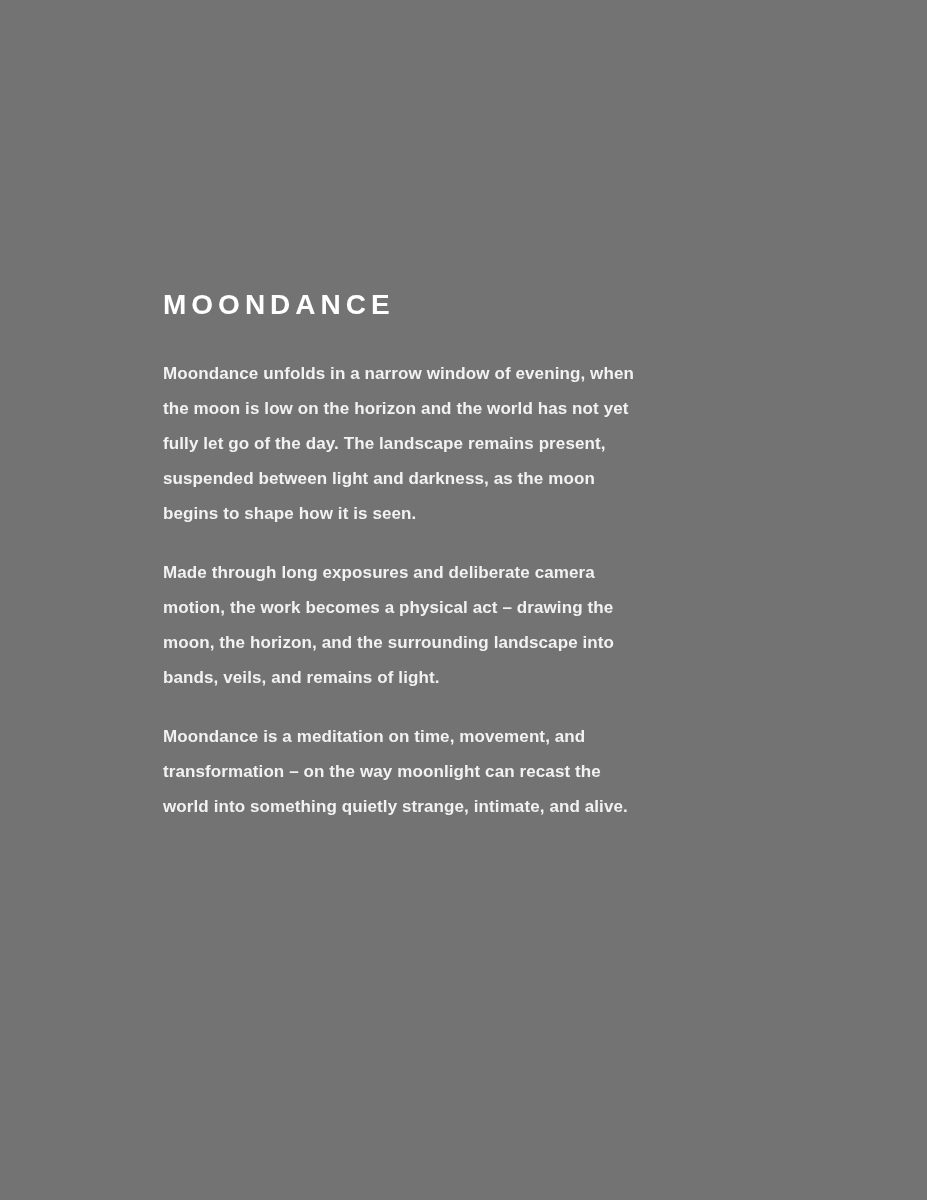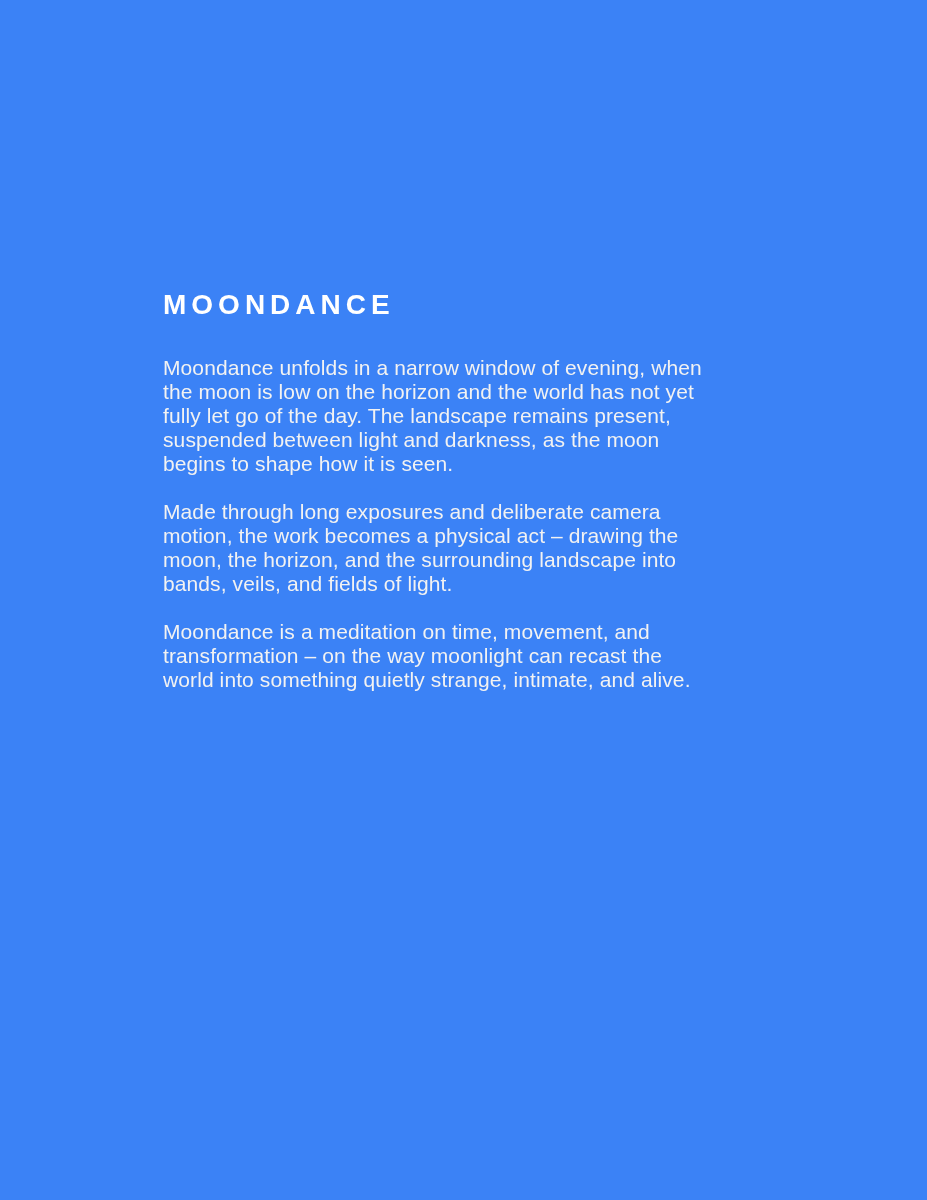--- a/index.html
+++ b/index.html
@@ -10,41 +10,41 @@
     width: 927px;
     height: 1200px;
     background: #040404;
     overflow: hidden;
     font-family: "Liberation Sans", sans-serif;
   }
   .page {
     position: relative;
     width: 927px;
     height: 1200px;
-    background: #3b82f6;
+    background: #737373;
   }
   .text-block {
     position: absolute;
     left: 163px;
     top: 291px;
     width: 600px;
   }
   .page-title {
     margin: 0 0 37px 0;
     font-size: 28px;
     font-weight: 700;
     letter-spacing: 5px;
     line-height: 1;
     color: #ffffff;
   }
   .statement-paragraph {
     margin: 0 0 24px 0;
-    font-size: 21px;
-    font-weight: 400;
-    line-height: 24px;
+    font-size: 17px;
+    font-weight: 700;
+    line-height: 35px;
     letter-spacing: 0.1px;
     color: #f2f2f2;
     white-space: pre;
   }
   .statement-paragraph:last-child {
     margin-bottom: 8px;
   }
 </style>
 </head>
 <body>
@@ -53,18 +53,18 @@
   <section class="text-block">
     <h1 class="page-title">MOONDANCE</h1>
     <p class="statement-paragraph">Moondance unfolds in a narrow window of evening, when
 the moon is low on the horizon and the world has not yet
 fully let go of the day. The landscape remains present,
 suspended between light and darkness, as the moon
 begins to shape how it is seen.</p>
     <p class="statement-paragraph">Made through long exposures and deliberate camera
 motion, the work becomes a physical act – drawing the
 moon, the horizon, and the surrounding landscape into
-bands, veils, and fields of light.</p>
+bands, veils, and remains of light.</p>
     <p class="statement-paragraph">Moondance is a meditation on time, movement, and
 transformation – on the way moonlight can recast the
 world into something quietly strange, intimate, and alive.</p>
   </section>
 </main>
 
 </body></html>

